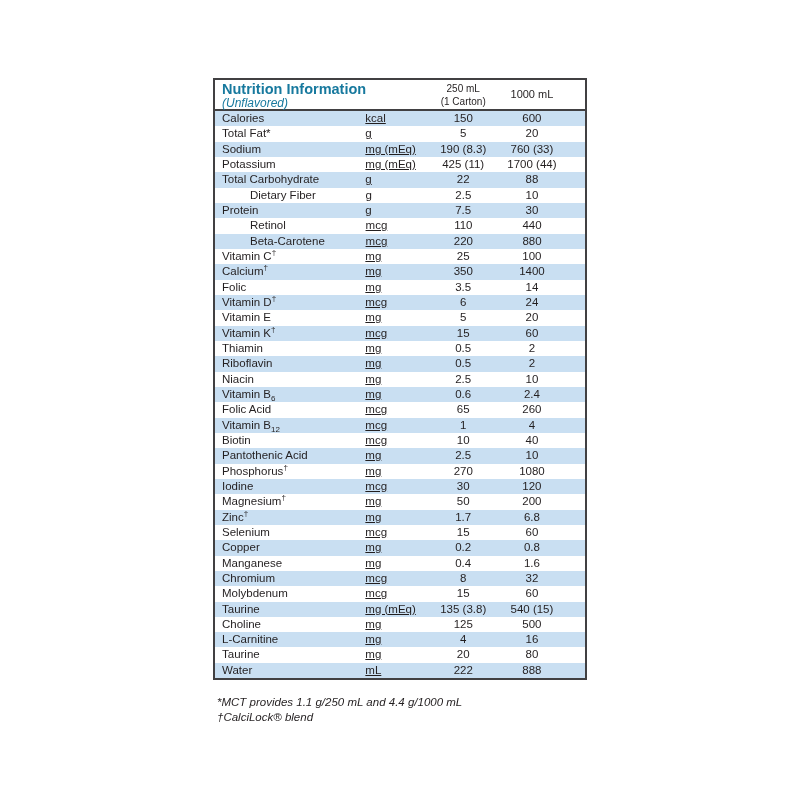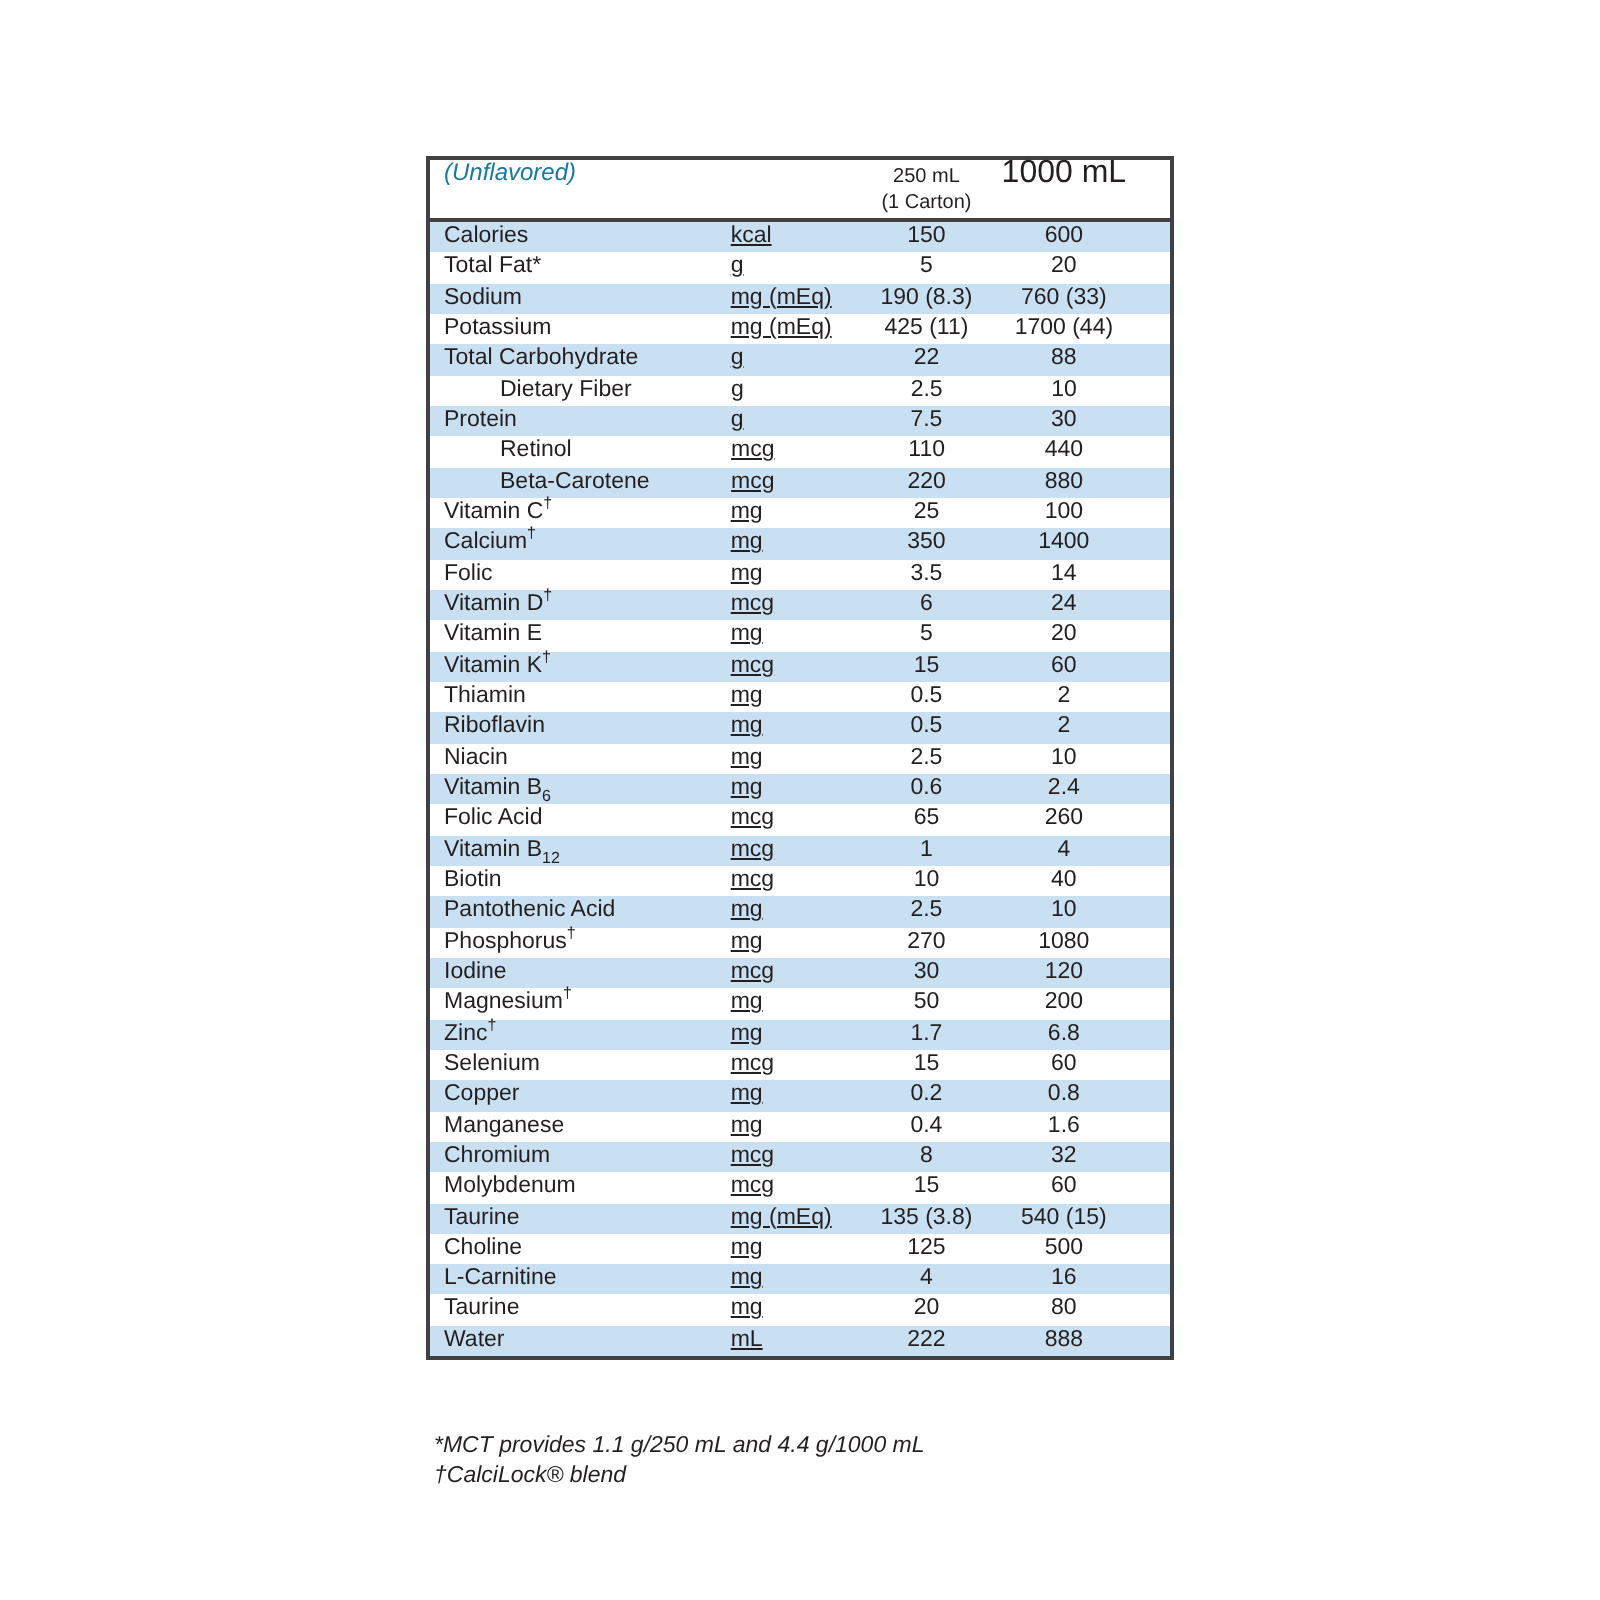--- a/index.html
+++ b/index.html
@@ -67,25 +67,25 @@
     flex-direction: column;
     justify-content: flex-end;
     padding-bottom: 1px;
     white-space: nowrap;
   }
   .nt-col1000-head {
     width: 90px;
     padding-right: 17px;
     box-sizing: border-box;
     text-align: center;
-    font-size: 16px;
+    font-size: 11px;
     line-height: 13px;
     display: flex;
     flex-direction: column;
-    justify-content: flex-start;
+    justify-content: center;
     padding-bottom: 1px;
     white-space: nowrap;
   }
   
   .nt-body .row {
     display: flex;
     align-items: center;
     height: 15.34px;
     font-size: 11.5px;
     line-height: 15.34px;
@@ -115,32 +115,32 @@
   }
   
   .footnotes {
     position: absolute;
     left: 217px;
     top: 695px;
     font-style: italic;
     font-size: 11.5px;
     line-height: 14.5px;
     color: #231f20;
-    margin-top: 21px;
   }
 </style>
 </head>
 <body>
 
 <div class="page">
 
   <div class="nt-table">
 
     <div class="nt-header">
       <div class="nt-title-block">
+        <div class="nt-title">Nutrition Information</div>
         <div class="nt-subtitle">(Unflavored)</div>
       </div>
       <div class="nt-col250-head">
         <div>250 mL</div>
         <div>(1 Carton)</div>
       </div>
       <div class="nt-col1000-head">
         <div>1000 mL</div>
       </div>
     </div>

